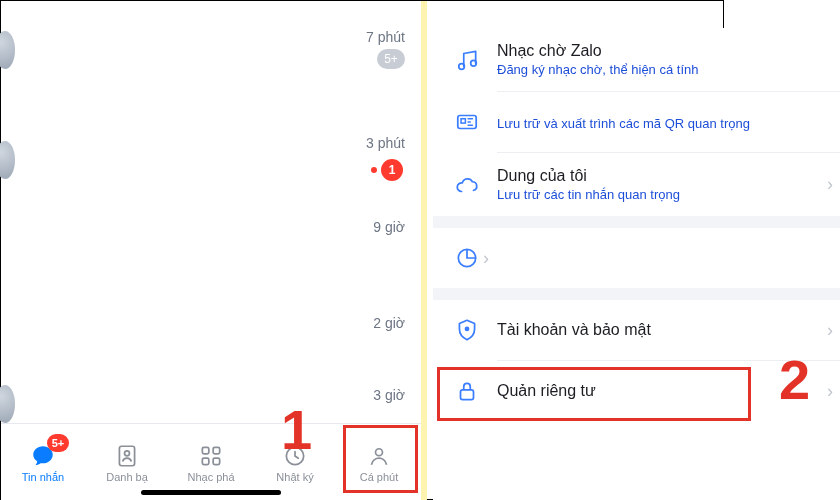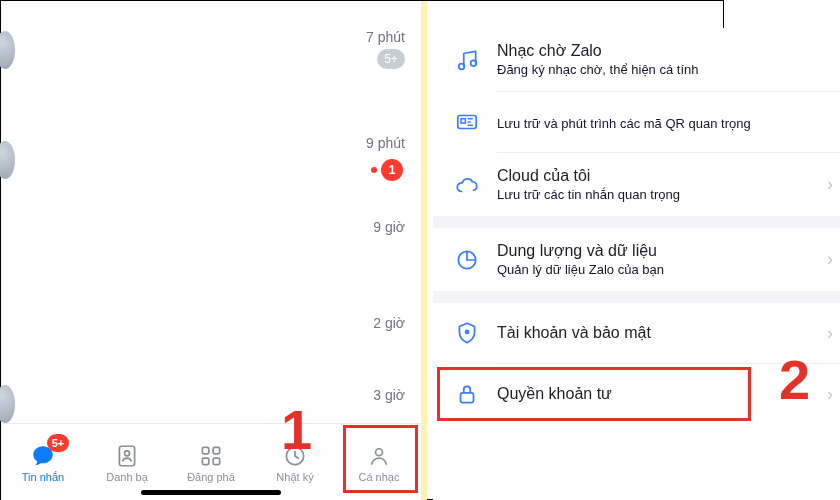--- a/index.html
+++ b/index.html
@@ -27,21 +27,21 @@
   
   .divider { position: absolute; left: 420px; top: 0; width: 6px; height: 500px; background: #fff3b0; }
 
   
   .right { position: absolute; left: 432px; top: 0; width: 414px; height: 500px; background: #fff; margin-top: 27px; }
   .row { display: flex; align-items: center; padding: 14px 14px 14px 18px; }
   .row .icon { width: 32px; height: 32px; flex: 0 0 32px; display: flex; align-items: center; justify-content: center; color: #3a7dff; }
   .row .icon svg { width: 26px; height: 26px; }
   .row .txt { flex: 1; margin-left: 14px; }
   .row .title { font-size: 16px; color: #1b1d22; }
-  .row .sub { font-size: 13px; color: #0f172a; margin-top: 2px; }
+  .row .sub { font-size: 13px; color: #1d4ed8; margin-top: 2px; }
   .row .chev { color: #c2c6ce; font-size: 18px; }
   .sep { margin: 0 0 0 64px; height: 1px; background: #eceef2; }
   .gap { height: 12px; background: #f3f4f7; }
 
   
   .annot-box { position: absolute; border: 3px solid #e33329; pointer-events: none; }
   .annot-num { position: absolute; color: #e33329; font-weight: 800; font-size: 56px; font-family: Arial, sans-serif; pointer-events: none; }
 </style>
 </head>
 <body>
@@ -54,21 +54,21 @@
       <div class="avatar-dot" style="top:140px"></div>
       <div class="avatar-dot" style="top:384px"></div>
     </div>
 
     <div class="chat-row" style="top:28px">
       <div class="time">7 phút</div>
       <span class="badge-gray">5+</span>
     </div>
 
     <div class="chat-row" style="top:134px">
-      <div class="time">9 phút</div>
+      <div class="time">3 phút</div>
       <div style="margin-top:4px"><span class="red-dot-inline"></span><span class="badge-red">1</span></div>
     </div>
 
     <div class="chat-row" style="top:218px">
       <div class="time">9 giờ</div>
     </div>
     <div class="chat-row" style="top:314px">
       <div class="time">2 giờ</div>
     </div>
     <div class="chat-row" style="top:386px">
@@ -91,35 +91,35 @@
           </svg>
         <span>Danh bạ</span>
       </div>
       <div class="tab">
         <svg viewBox="0 0 24 24">
             <rect x="4" y="4" width="6" height="6" rx="1.5" fill="none" stroke="#8a8f98" stroke-width="1.6"></rect>
             <rect x="14" y="4" width="6" height="6" rx="1.5" fill="none" stroke="#8a8f98" stroke-width="1.6"></rect>
             <rect x="4" y="14" width="6" height="6" rx="1.5" fill="none" stroke="#8a8f98" stroke-width="1.6"></rect>
             <rect x="14" y="14" width="6" height="6" rx="1.5" fill="none" stroke="#8a8f98" stroke-width="1.6"></rect>
           </svg>
-        <span>Đăng phá</span>
+        <span>Nhạc phá</span>
       </div>
       <div class="tab">
         <svg viewBox="0 0 24 24">
             <circle cx="12" cy="12" r="8" fill="none" stroke="#8a8f98" stroke-width="1.6"></circle>
             <path d="M12 8v4l3 2" fill="none" stroke="#8a8f98" stroke-width="1.6" stroke-linecap="round"></path>
           </svg>
         <span>Nhật ký</span>
       </div>
       <div class="tab">
         <svg viewBox="0 0 24 24">
             <circle cx="12" cy="8.5" r="3.2" fill="none" stroke="#8a8f98" stroke-width="1.6"></circle>
             <path d="M5 20c1-4 4.2-6 7-6s6 2 7 6" fill="none" stroke="#8a8f98" stroke-width="1.6"></path>
           </svg>
-        <span>Cá nhạc</span>
+        <span>Cá phút</span>
       </div>
       <div class="home-indicator"></div>
     </div>
   </div>
 
   <div class="divider"></div>
 
   <div class="right">
 
     <div class="row">
@@ -139,51 +139,47 @@
 
     <div class="row">
       <div class="icon">
         <svg viewBox="0 0 24 24">
             <rect x="3.5" y="6" width="17" height="12" rx="2" fill="none" stroke="#3a7dff" stroke-width="1.6"></rect>
             <rect x="6.5" y="9" width="4" height="4" fill="none" stroke="#3a7dff" stroke-width="1.4"></rect>
             <path d="M13 9h4M13 12h2M13 15h4" stroke="#3a7dff" stroke-width="1.4" stroke-linecap="round"></path>
           </svg>
       </div>
       <div class="txt">
-        <div class="sub">Lưu trữ và phút trình các mã QR quan trọng</div>
+        <div class="sub">Lưu trữ và xuất trình các mã QR quan trọng</div>
       </div>
     </div>
     <div class="sep"></div>
 
     <div class="row">
       <div class="icon">
         <svg viewBox="0 0 24 24">
             <path d="M7 18a4 4 0 1 1 .7-7.94A5 5 0 0 1 17 9a4 4 0 0 1 1 7.87" fill="none" stroke="#3a7dff" stroke-width="1.6" stroke-linecap="round" stroke-linejoin="round"></path>
           </svg>
       </div>
       <div class="txt">
-        <div class="title">Cloud của tôi</div>
+        <div class="title">Dung của tôi</div>
         <div class="sub">Lưu trữ các tin nhắn quan trọng</div>
       </div>
       <div class="chev">›</div>
     </div>
 
     <div class="gap"></div>
 
     <div class="row">
       <div class="icon">
         <svg viewBox="0 0 24 24">
             <circle cx="12" cy="12" r="8" fill="none" stroke="#3a7dff" stroke-width="1.6"></circle>
             <path d="M12 4v8h8" fill="none" stroke="#3a7dff" stroke-width="1.6"></path>
           </svg>
       </div>
-      <div class="txt">
-        <div class="title">Dung lượng và dữ liệu</div>
-        <div class="sub">Quản lý dữ liệu Zalo của bạn</div>
-      </div>
       <div class="chev">›</div>
     </div>
 
     <div class="gap"></div>
 
     <div class="row">
       <div class="icon">
         <svg viewBox="0 0 24 24">
             <path d="M12 3l7 3v5c0 5-3 8-7 10-4-2-7-5-7-10V6l7-3z" fill="none" stroke="#3a7dff" stroke-width="1.6" stroke-linejoin="round"></path>
             <circle cx="12" cy="11" r="2.2" fill="#3a7dff"></circle>
@@ -197,21 +193,21 @@
     <div class="sep"></div>
 
     <div class="row">
       <div class="icon">
         <svg viewBox="0 0 24 24">
             <rect x="6" y="11" width="12" height="9" rx="2" fill="none" stroke="#3a7dff" stroke-width="1.6"></rect>
             <path d="M9 11V8a3 3 0 0 1 6 0v3" fill="none" stroke="#3a7dff" stroke-width="1.6"></path>
           </svg>
       </div>
       <div class="txt">
-        <div class="title">Quyền khoản tư</div>
+        <div class="title">Quản riêng tư</div>
       </div>
       <div class="chev">›</div>
     </div>
   </div>
 
   <div class="annot-box" style="left:342px; top:424px; width:75px; height:68px"></div>
   <div class="annot-num" style="left:280px; top:396px">1</div>
 
   <div class="annot-box" style="left:436px; top:366px; width:314px; height:54px"></div>
   <div class="annot-num" style="left:778px; top:346px">2</div>

